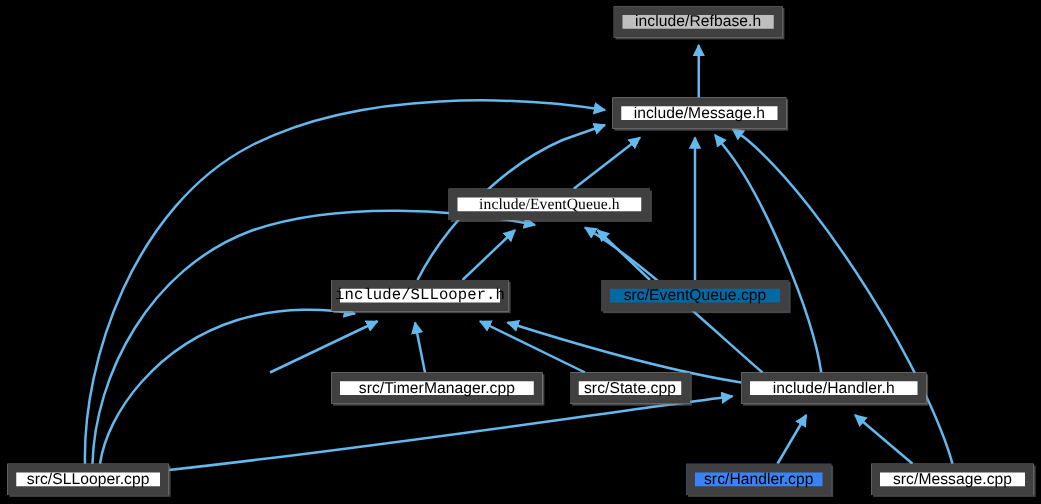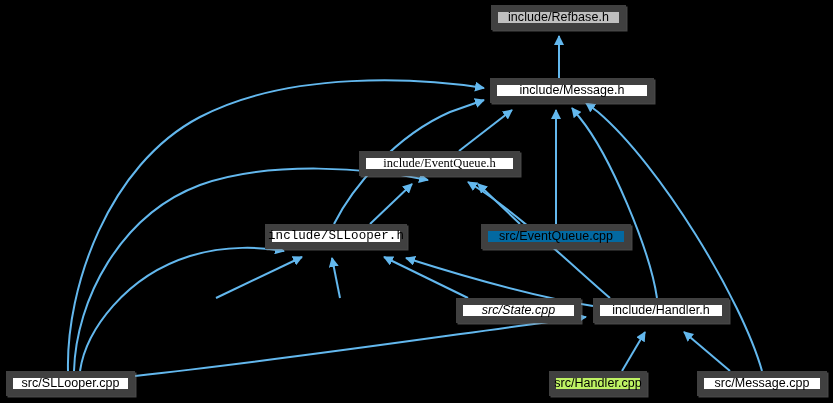--- a/index.html
+++ b/index.html
@@ -91,23 +91,24 @@
       <path d="M 135,376 C 300,358 470,332 586,317"></path>
 
       <path d="M 622,371 L 645,332"></path>
 
       <path d="M 730,371 L 684,332"></path>
 
     </g>
   </svg>
 
   <div class="node root" style="left: 491px; top: 5px; width: 135px; height: 25px; background: rgb(191, 191, 191); border-color: rgb(64, 64, 64);">include/Refbase.h</div>
-  <div class="node" style="left: 490px; top: 78px; width: 164px; height: 25px; background: rgb(255, 255, 255); border-color: rgb(64, 64, 64);">include/Message.h</div>
+  <div class="node" style="left: 490px; top: 78px; width: 139px; height: 25px; background: rgb(255, 255, 255); border-color: rgb(64, 64, 64);">include/Message.h</div>
   <div class="node" style="left: 359px; top: 151px; width: 161px; height: 25px; background: rgb(255, 255, 255); border-color: rgb(64, 64, 64); font-family: Liberation Serif, serif;">include/EventQueue.h</div>
   <div class="node" style="left: 265px; top: 224px; width: 142px; height: 25px; background: rgb(255, 255, 255); border-color: rgb(64, 64, 64); font-family: Liberation Mono, monospace;">include/SLLooper.h</div>
   <div class="node" style="left: 481px; top: 224px; width: 150px; height: 25px; background: #0369a1; border-color: rgb(64, 64, 64);">src/EventQueue.cpp</div>
-  <div class="node" style="left: 456px; top: 298px; width: 125px; height: 25px; background: rgb(255, 255, 255); border-color: rgb(64, 64, 64); font-style: italic;">src/State.cpp</div>
-  <div class="node" style="left: 593px; top: 298px; width: 136px; height: 25px; background: rgb(255, 255, 255); border-color: rgb(64, 64, 64);">include/Handler.h</div>
+  <div class="node" style="left: 265px; top: 298px; width: 169px; height: 25px; background: rgb(255, 255, 255); border-color: rgb(64, 64, 64);">src/TimerManager.cpp</div>
+  <div class="node" style="left: 456px; top: 298px; width: 96px; height: 25px; background: rgb(255, 255, 255); border-color: rgb(64, 64, 64);">src/State.cpp</div>
+  <div class="node" style="left: 593px; top: 298px; width: 148px; height: 25px; background: rgb(255, 255, 255); border-color: rgb(64, 64, 64);">include/Handler.h</div>
   <div class="node" style="left: 6px; top: 371px; width: 129px; height: 25px; background: rgb(255, 255, 255); border-color: rgb(64, 64, 64);">src/SLLooper.cpp</div>
-  <div class="node" style="left: 549px; top: 371px; width: 98px; height: 25px; background: #bef264; border-color: rgb(64, 64, 64);">src/Handler.cpp</div>
+  <div class="node" style="left: 549px; top: 371px; width: 116px; height: 25px; background: #3b82f6; border-color: rgb(64, 64, 64);">src/Handler.cpp</div>
   <div class="node" style="left: 697px; top: 371px; width: 130px; height: 25px; background: rgb(255, 255, 255); border-color: rgb(64, 64, 64);">src/Message.cpp</div>
 
 </div>
 
 </body></html>

